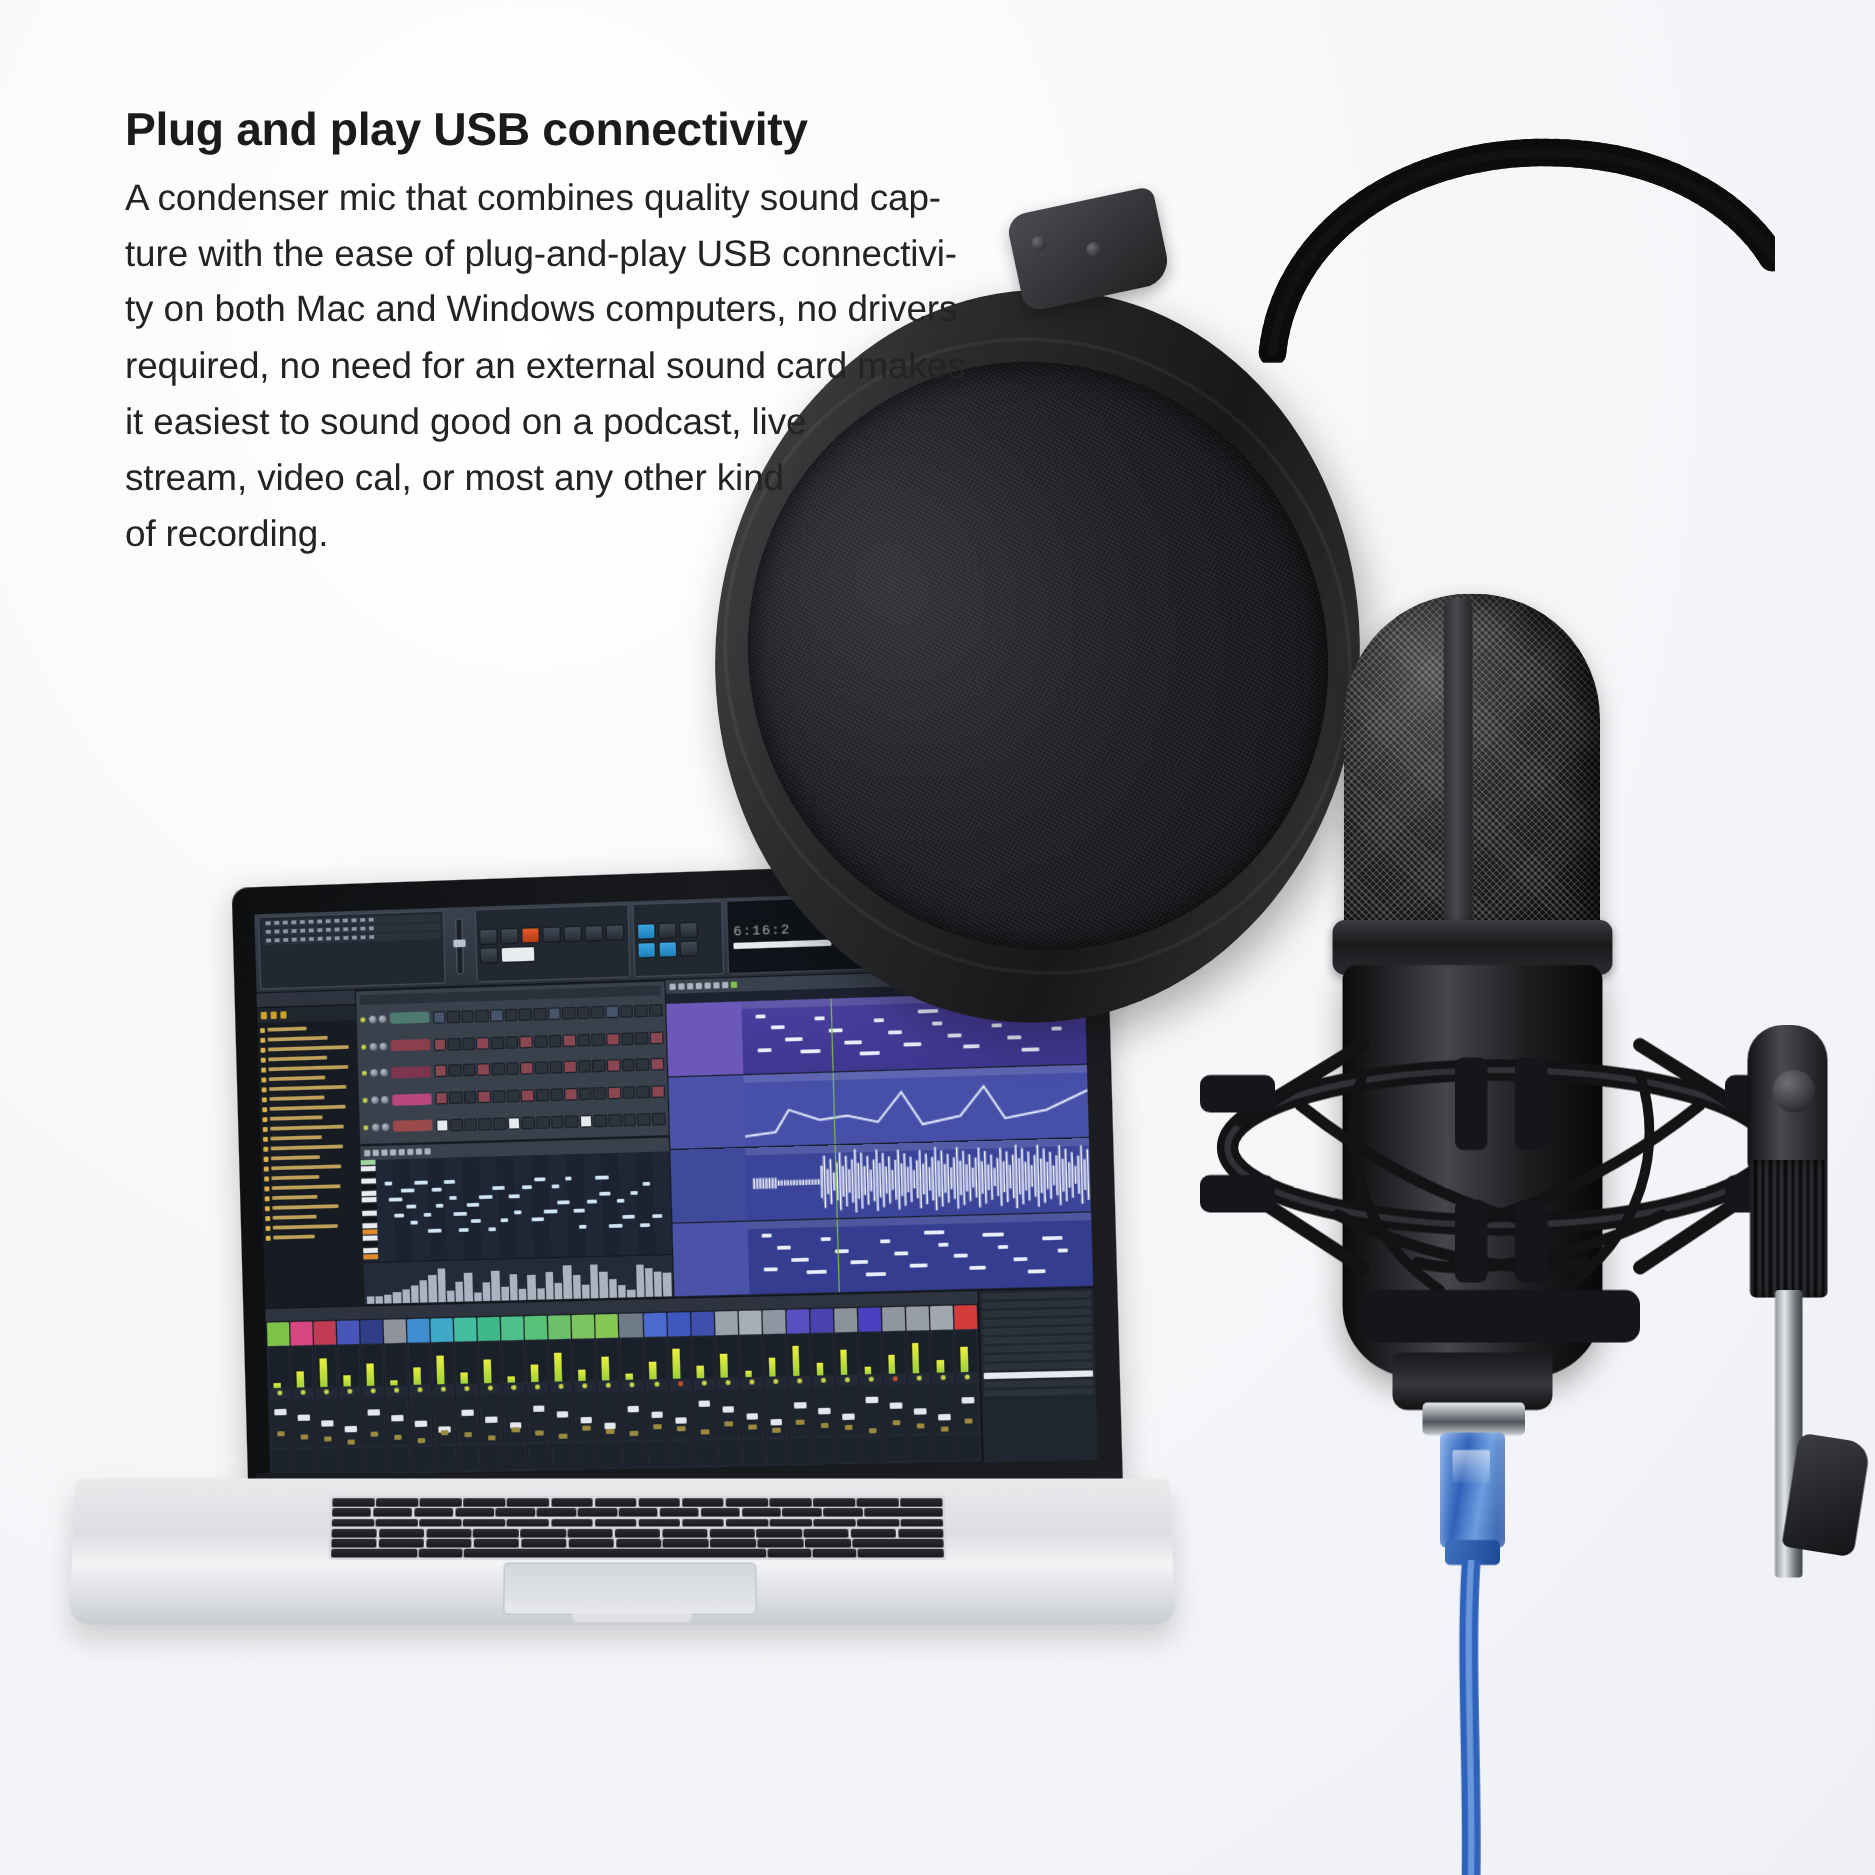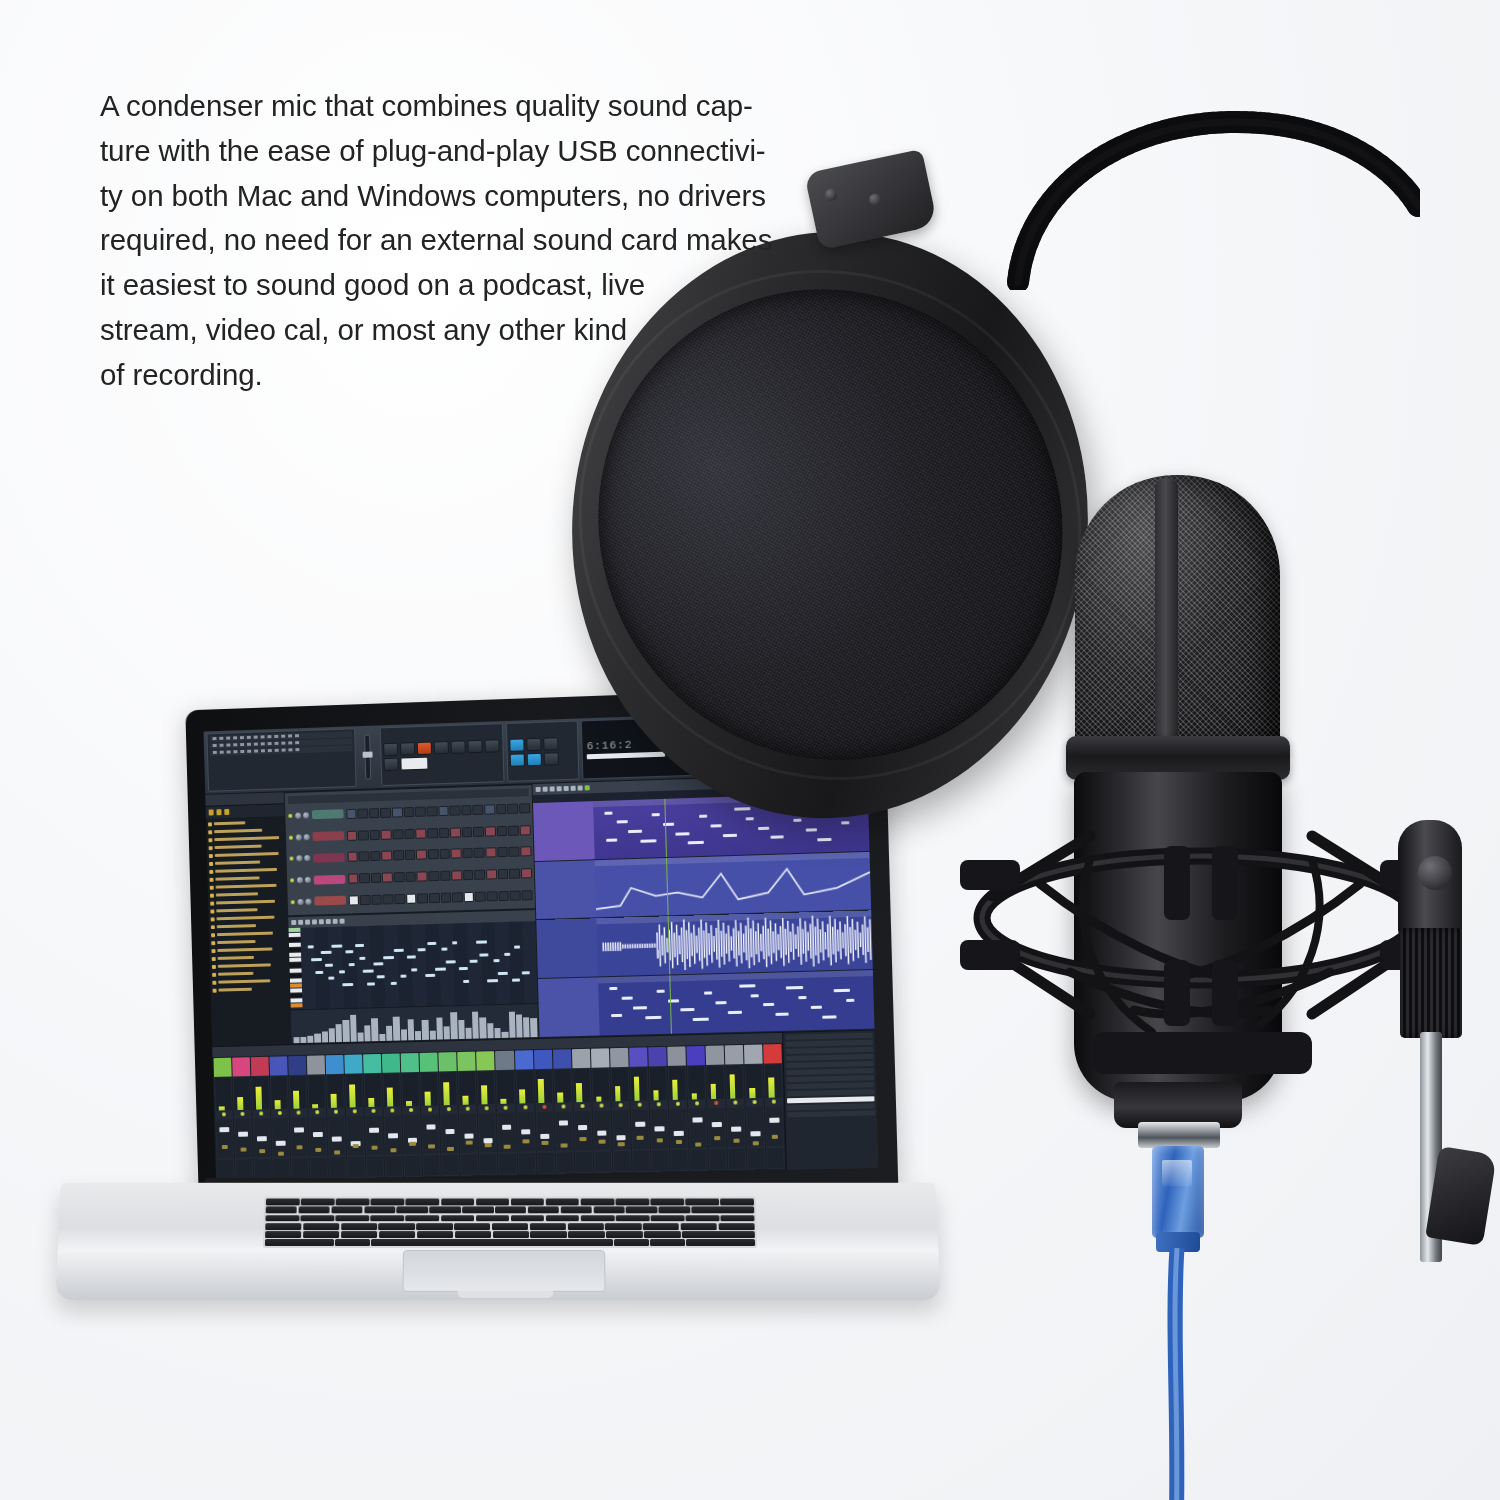--- a/index.html
+++ b/index.html
@@ -281,20 +281,21 @@
     background:linear-gradient(100deg,#3f71c0,#1d4a96);}
   .usb-cable{position:absolute;left:255px;top:1188px;width:300px;height:320px;}
   .usb-cable svg{position:absolute;inset:0;}
 </style>
 </head>
 <body>
 
 <div id="stage">
 
   <div class="copy">
+    <h1>Plug and play USB connectivity</h1>
     <p>A condenser mic that combines quality sound cap-
 ture with the ease of plug-and-play USB connectivi-
 ty on both Mac and Windows computers, no drivers
 required, no need for an external sound card makes
 it easiest to sound good on a podcast, live
 stream, video cal, or most any other kind
  of recording.</p>
   </div>
 
   <div id="laptop">

